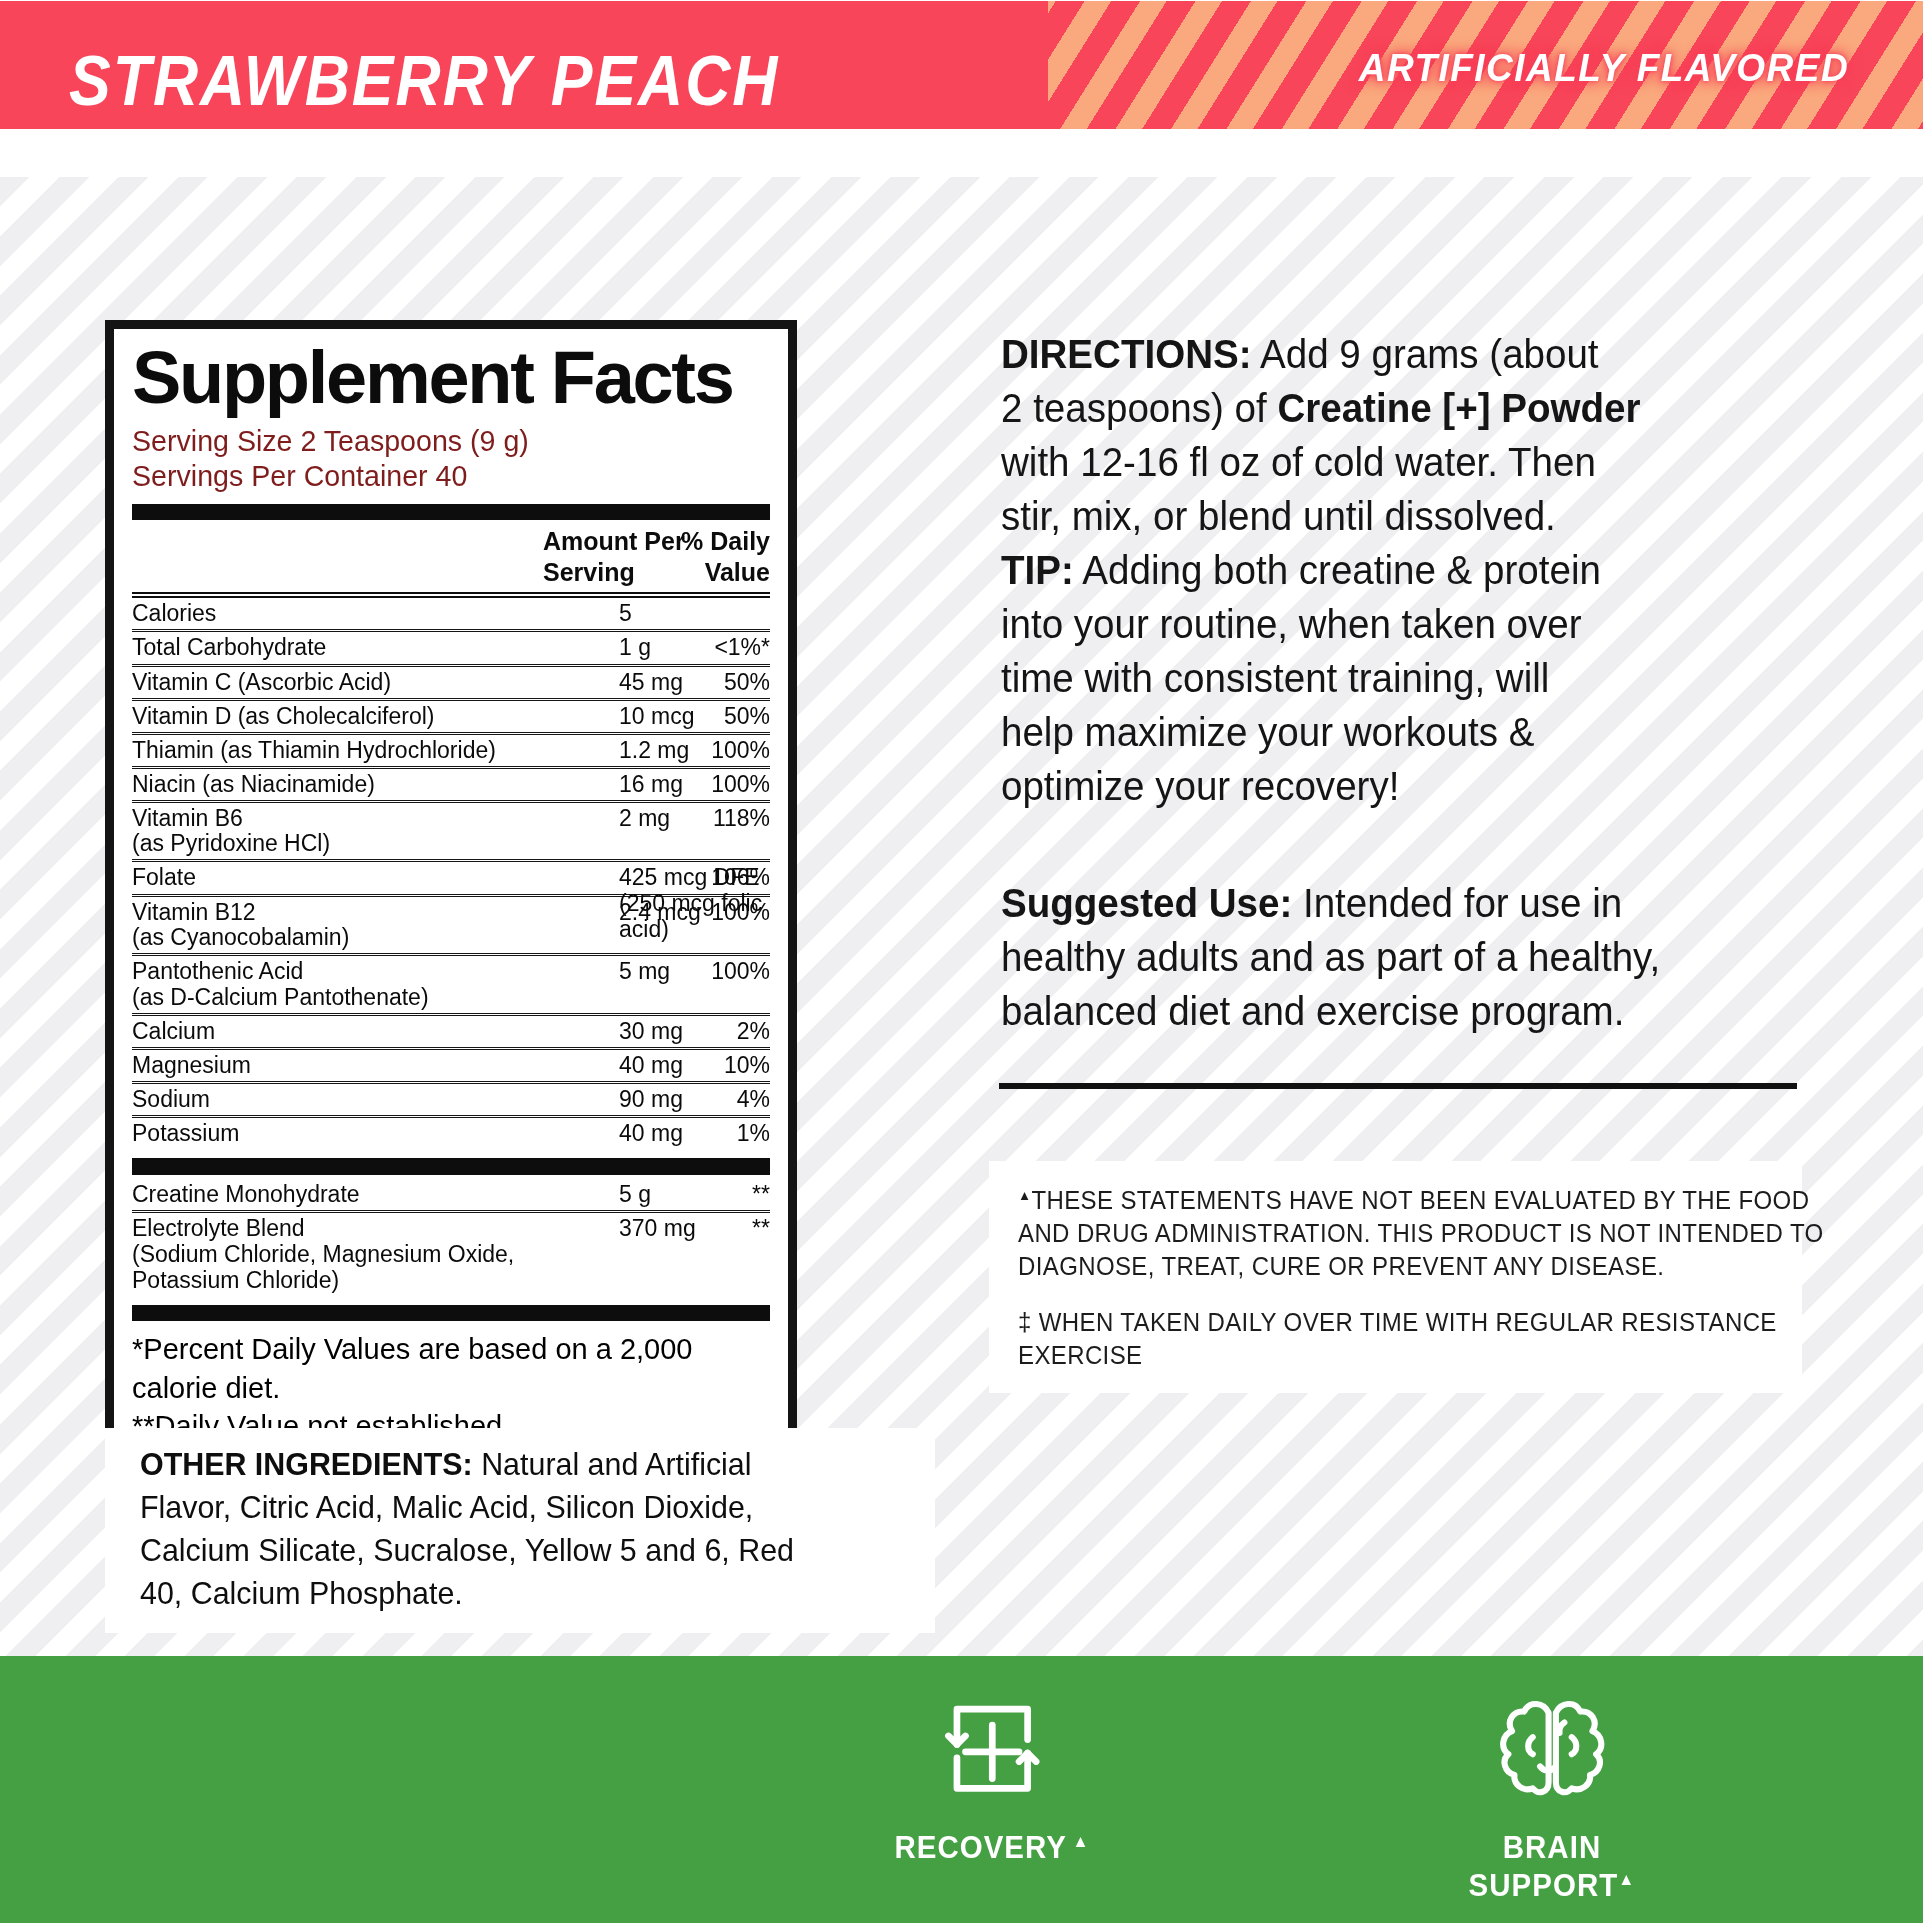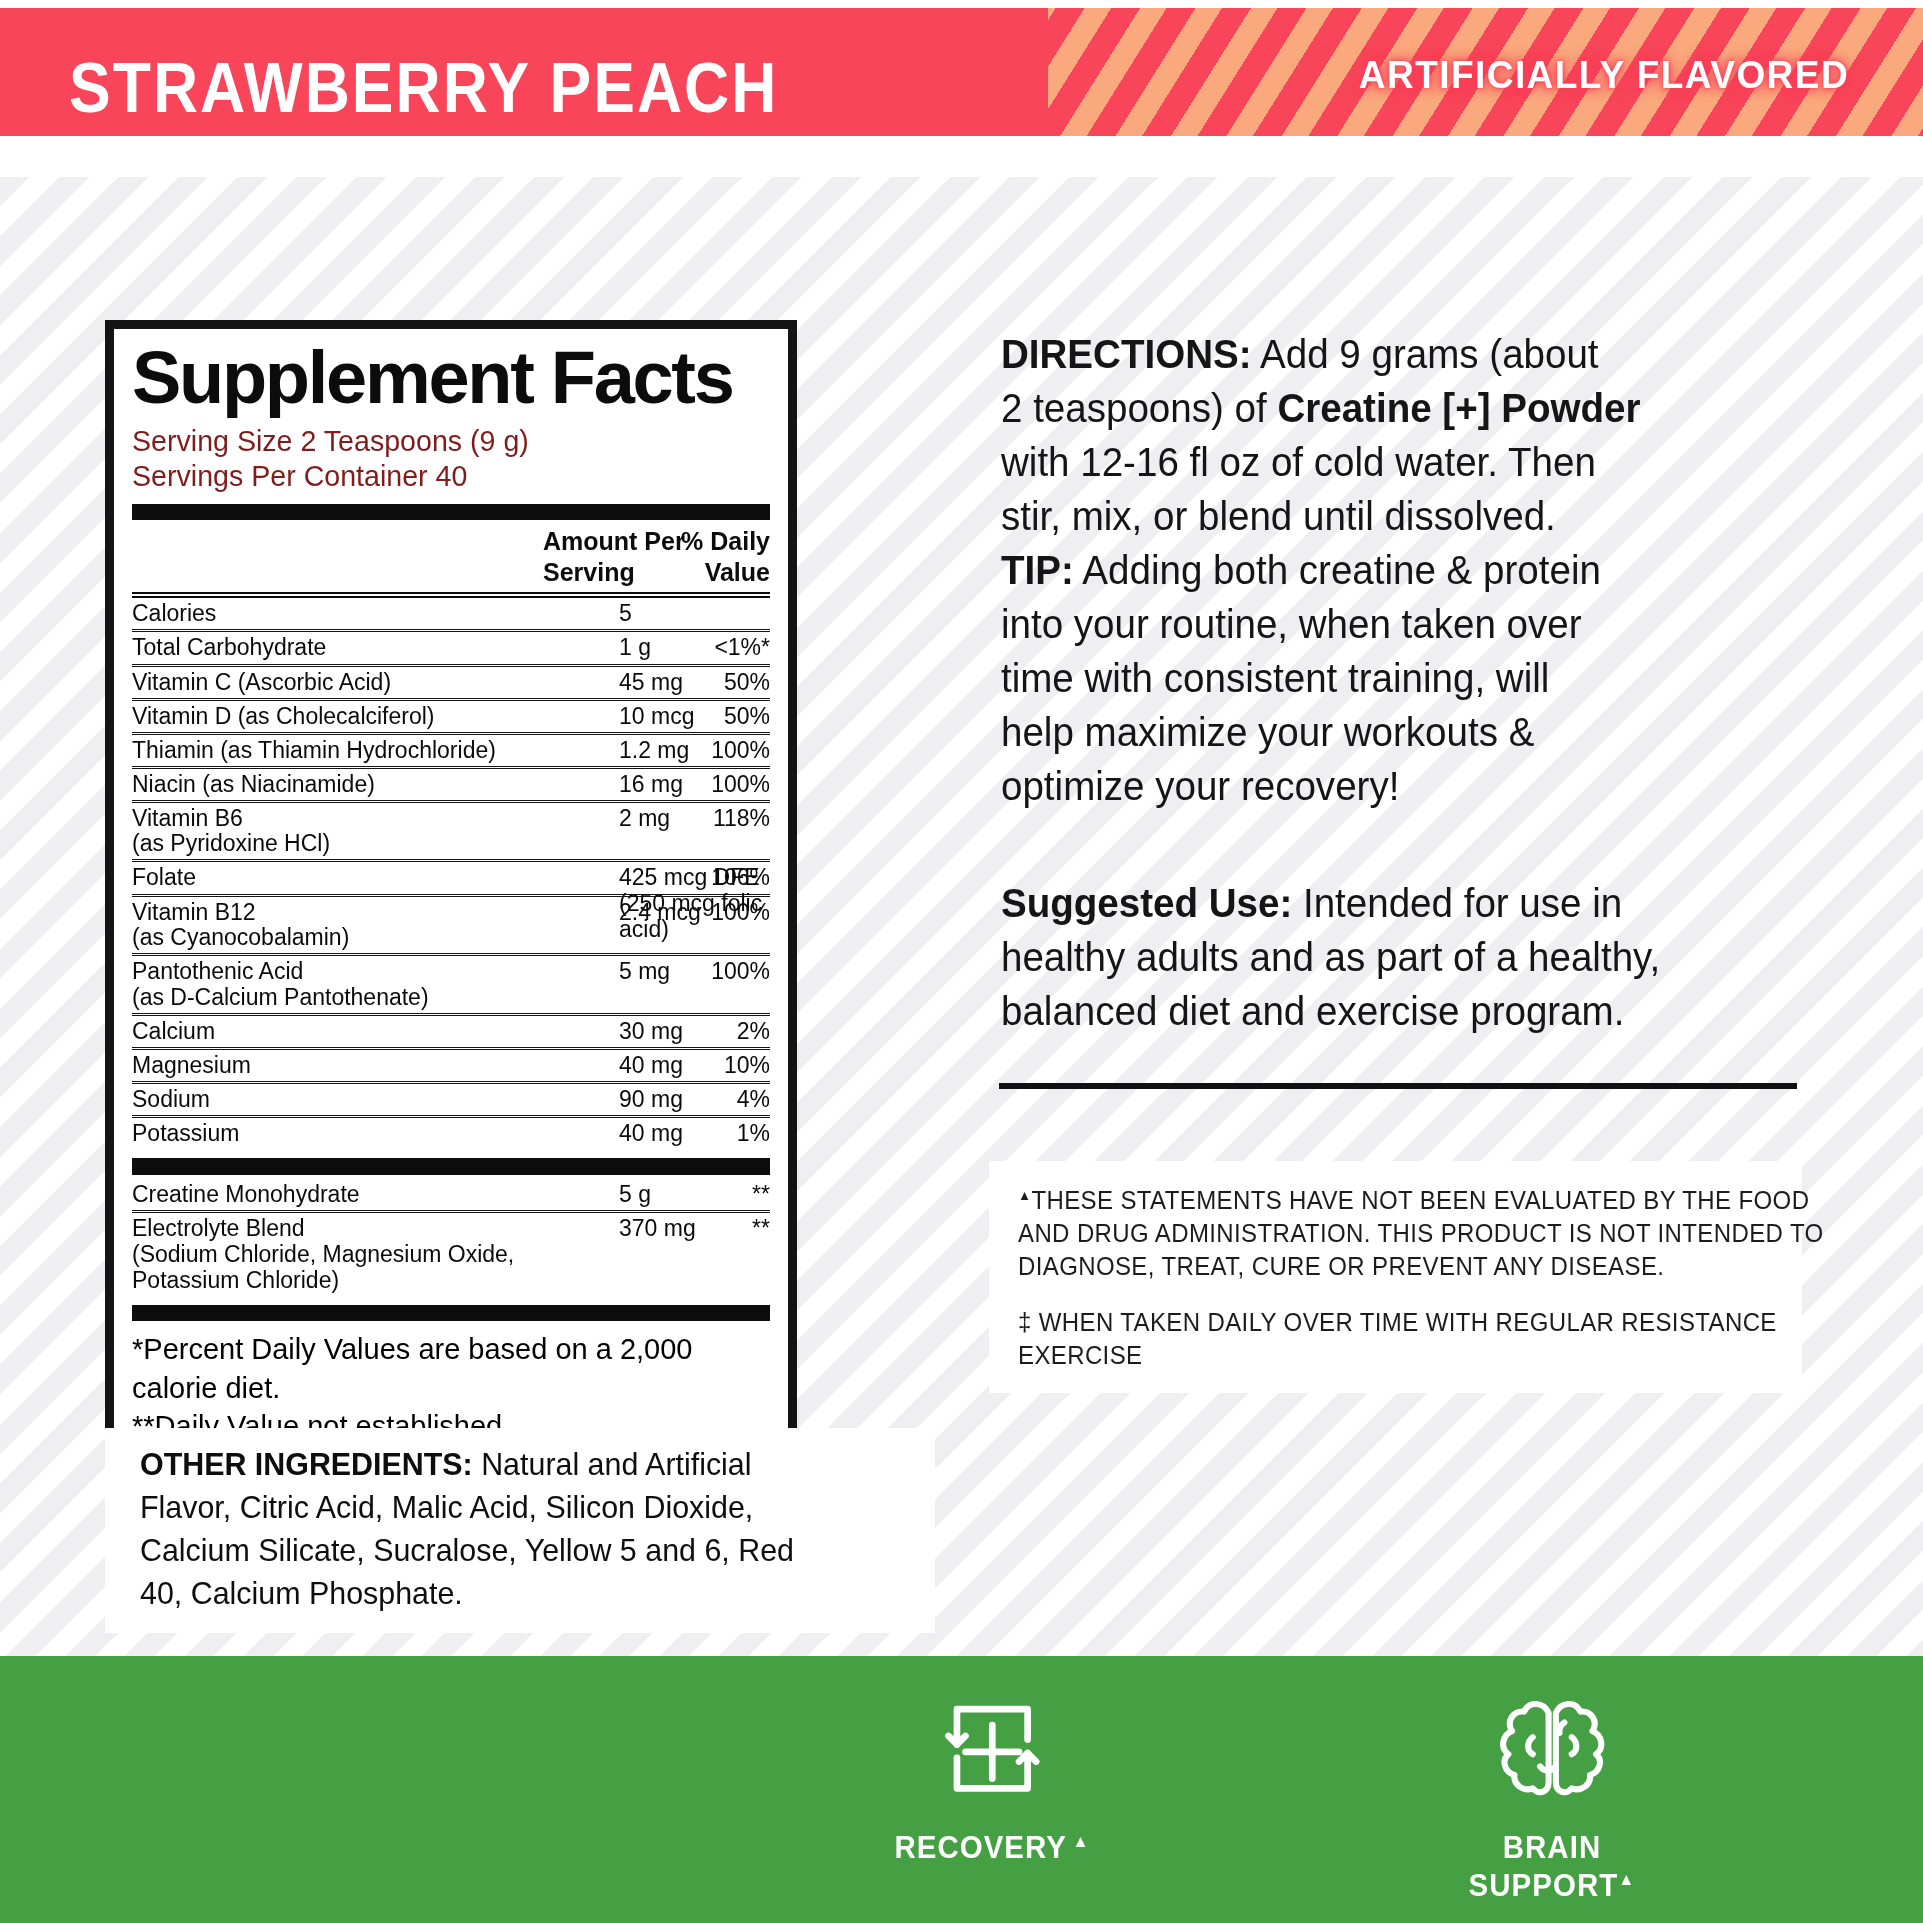--- a/index.html
+++ b/index.html
@@ -2,22 +2,22 @@
 <html style="--banner-red: #F8455A; --stripe-orange: #FAA97E; --banner-green: #45A043; --stripe-gray: #EFEFF1;font-size:12px"><head>
 <meta charset="utf-8">
 <style>
   html,body{margin:0;padding:0;}
   body{
     width:1924px;height:1924px;position:relative;overflow:hidden;
     font-family:"Liberation Sans",sans-serif;background:#fff;color:#111;
   }
   
   .banner-top{
-    position:absolute;left:0;top:8px;width:1924px;height:128px;
-    background:var(--banner-red,#F8455A);overflow:hidden;
+    position:absolute;left:0;top:1px;width:1924px;height:128px;
+    background:var(--banner-red,#F8455A);overflow:hidden;font-style:italic;
   }
   .banner-top .stripes{
     position:absolute;top:-30px;bottom:-30px;left:1048px;right:0;
     background:repeating-linear-gradient(122deg,
       var(--stripe-orange,#FAA97E) 0 22.5px, rgba(0,0,0,0) 22.5px 47px);
   }
   .flavor-title{
     position:absolute;left:69px;top:39px;font-size:71px;font-weight:700;color:#fff;
     letter-spacing:2.3px;transform:scaleX(.88);transform-origin:0 0;white-space:nowrap;
   }

